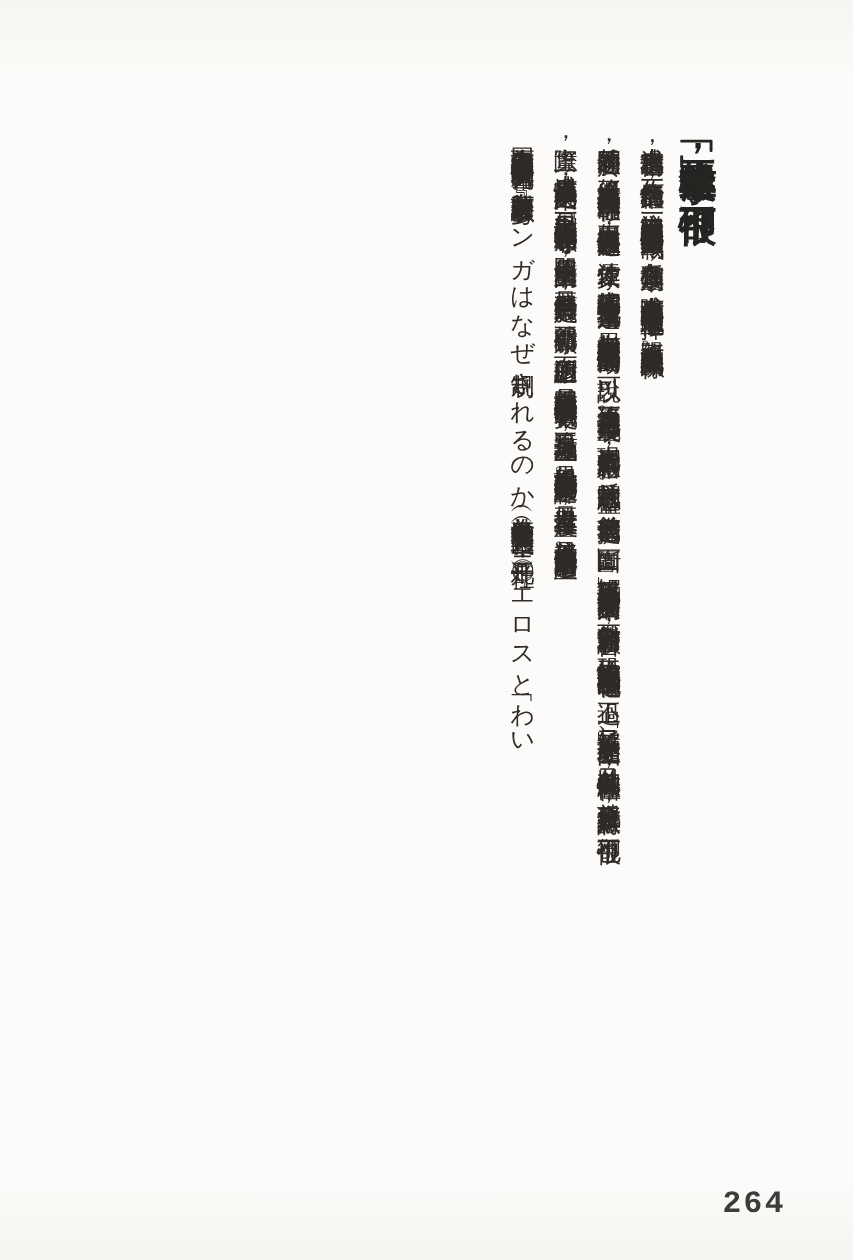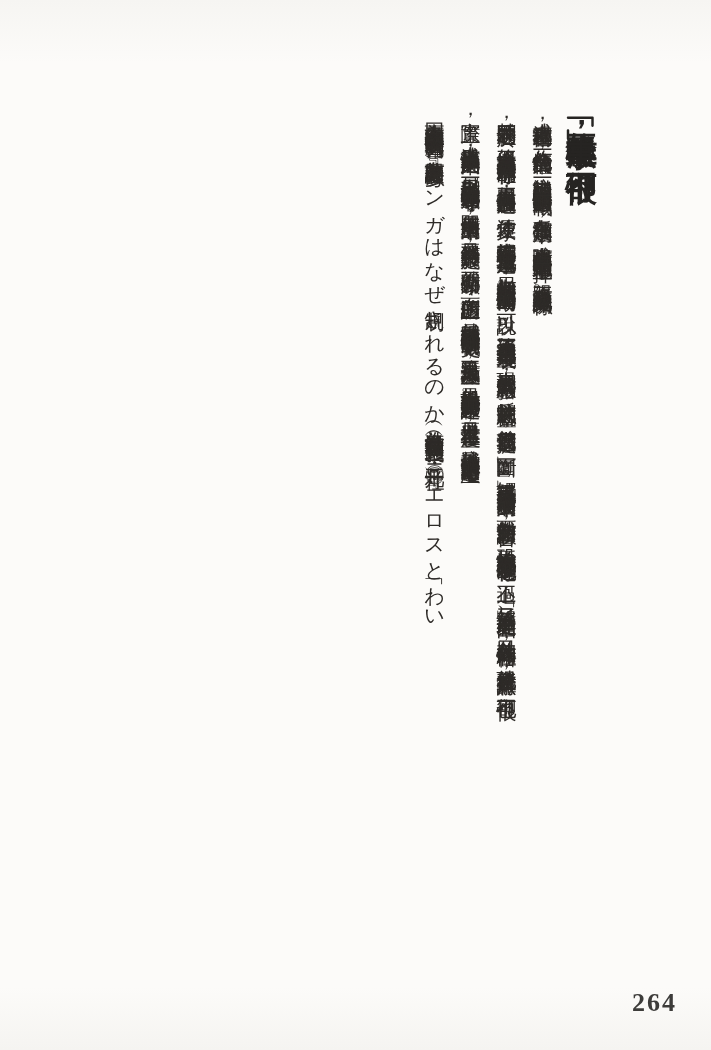--- a/index.html
+++ b/index.html
@@ -37,26 +37,25 @@
     font-size: 20px;
     line-height: 36px;
     letter-spacing: 0.8px;
     margin: 0;
     text-indent: 21px;
   }
   .folio {
     position: absolute;
     left: 602px;
     top: 988px;
-    font-family: Liberation Serif, serif;
+    font-family: Liberation Mono, monospace;
     font-weight: 700;
     font-size: 26px;
     letter-spacing: 2px;
     color: #3d3c3a;
-    margin-left: 30px;
   }
 </style>
 </head>
 <body>
 
 <div class="page">
   <main class="content">
     <h1 class="title">「修正」雖然礙事，卻不可恨</h1>
     <p class="para">成人漫畫這種書刊，作為色情行業的一種，注定從誕生的那一刻起就必須永遠與性器的「修正」戰鬥。在各種漫畫類別中，唯有成人漫畫作家的手筆會被不問是非地「修正」掉，跟修正有著超過孽緣的兄弟關係。</p>
     <p class="para">棘手的問題在於，修正與成人漫畫雖然是各自位在天秤兩端的存在，但正是因為有性器修正的過程，才逼使作家、編輯們不得不巧妙地連修正也拿來運用，思考如何在被削除的前提下編寫出煽情的場面。可以說，連修正本身也被利用成了一種漫畫表現。表現者受到的管制愈嚴格，反抗它的鬥志就旺盛。前幾章我們已提過，「斷面圖」、「觸手」表現正是由於這種反骨精神才發展出來的；然而對作家和讀者而言，恐怕再也沒有比馬賽克更礙手礙腳的存在了吧？不過，一旦了解「修正」之歷史和理由、以及其方法的個性和性格，就會發現修正雖然討厭，卻也不可恨。</p>

